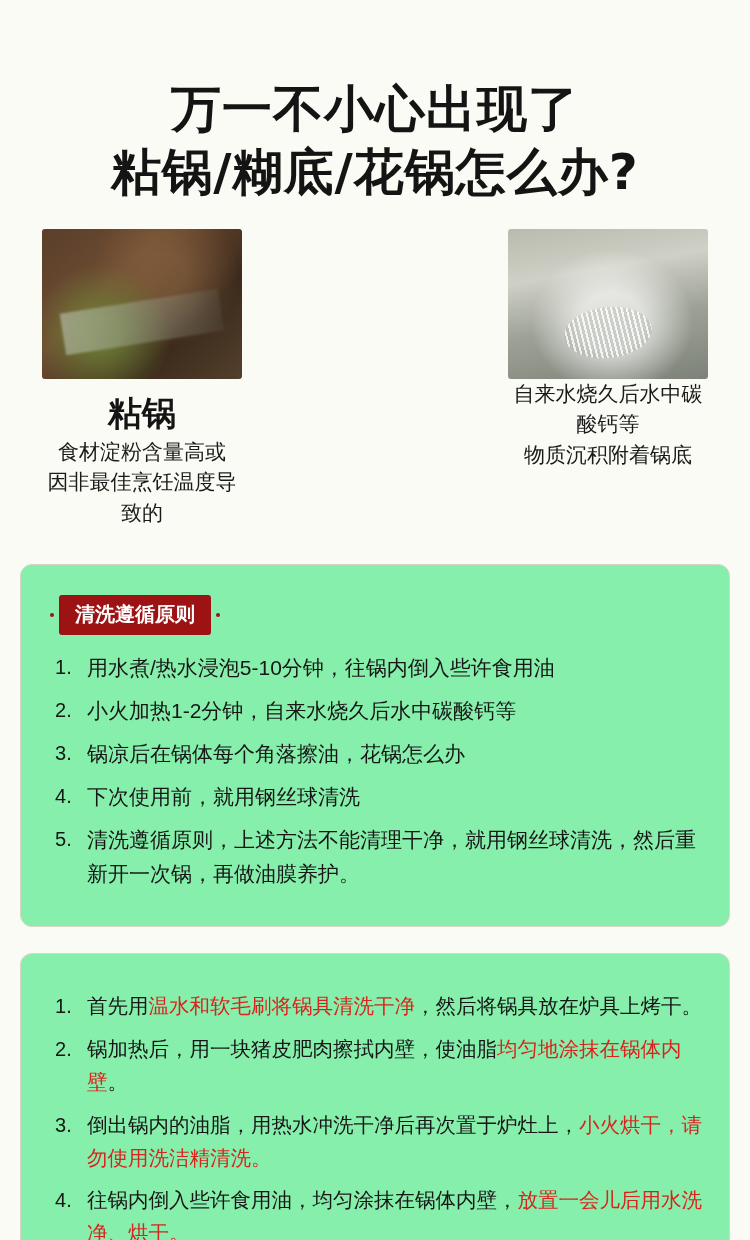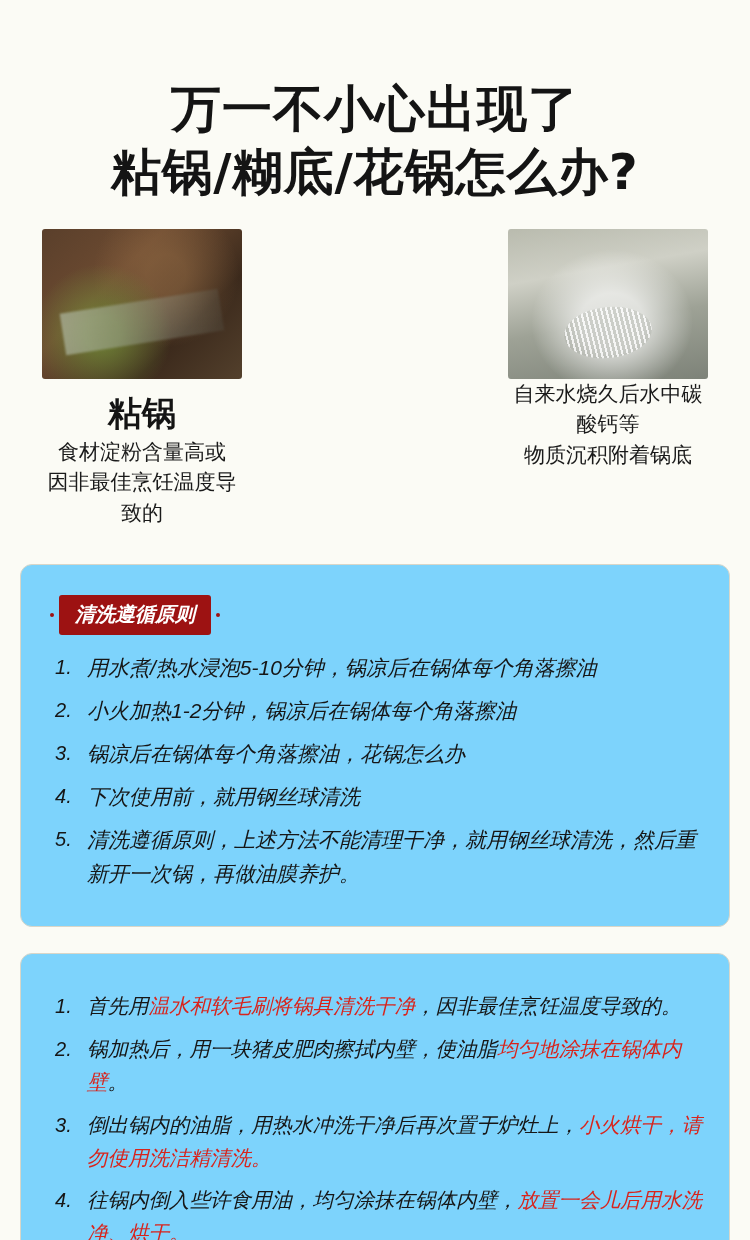--- a/index.html
+++ b/index.html
@@ -118,24 +118,23 @@
     margin-top: 0;
     color: #1a1a1a;
     white-space: pre-line;
   }
 
   
   .panel {
     margin: 0 20px;
     border: 1px solid #d9d6c8;
     border-radius: 12px;
-    background: #7dd3fc;
+    background: #86efac;
     box-sizing: border-box;
     position: relative;
-    font-style: italic;
   }
   .panel.p1 { margin-top: 36px; padding: 30px 26px 26px 26px; }
   .panel.p2 { margin-top: 26px; padding: 30px 26px 26px 26px; }
 
   .tag {
     display: inline-block;
     background: #9d1212;
     color: #fff;
     font-size: 20px;
     font-weight: bold;
@@ -212,30 +211,30 @@
     <div class="card">
       <div class="card-photo ph2"></div>
       <div class="card-desc">自来水烧久后水中碳酸钙等
 物质沉积附着锅底</div>
     </div>
   </div>
 
   <div class="panel p1">
     <div class="tag">清洗遵循原则</div>
     <ol class="steps">
-      <li>用水煮/热水浸泡5-10分钟，锅凉后在锅体每个角落擦油</li>
-      <li>小火加热1-2分钟，锅凉后在锅体每个角落擦油</li>
+      <li>用水煮/热水浸泡5-10分钟，往锅内倒入些许食用油</li>
+      <li>小火加热1-2分钟，自来水烧久后水中碳酸钙等</li>
       <li>锅凉后在锅体每个角落擦油，花锅怎么办</li>
       <li>下次使用前，就用钢丝球清洗</li>
       <li>清洗遵循原则，上述方法不能清理干净，就用钢丝球清洗，然后重新开一次锅，再做油膜养护。</li>
     </ol>
   </div>
 
   <div class="panel p2">
     <ol class="steps" id="seasoning-steps">
-        <li><span>首先用</span><span class="hl">温水和软毛刷将锅具清洗干净</span><span>，因非最佳烹饪温度导致的。</span></li>
+        <li><span>首先用</span><span class="hl">温水和软毛刷将锅具清洗干净</span><span>，然后将锅具放在炉具上烤干。</span></li>
         <li><span>锅加热后，用一块猪皮肥肉擦拭内壁，使油脂</span><span class="hl">均匀地涂抹在锅体内壁</span><span>。</span></li>
         <li><span>倒出锅内的油脂，用热水冲洗干净后再次置于炉灶上，</span><span class="hl">小火烘干，请勿使用洗洁精清洗。</span></li>
         <li><span>往锅内倒入些许食用油，均匀涂抹在锅体内壁，</span><span class="hl">放置一会儿后用水洗净、烘干。</span></li>
       </ol>
   </div>
 
 </div>
 
 </body></html>

